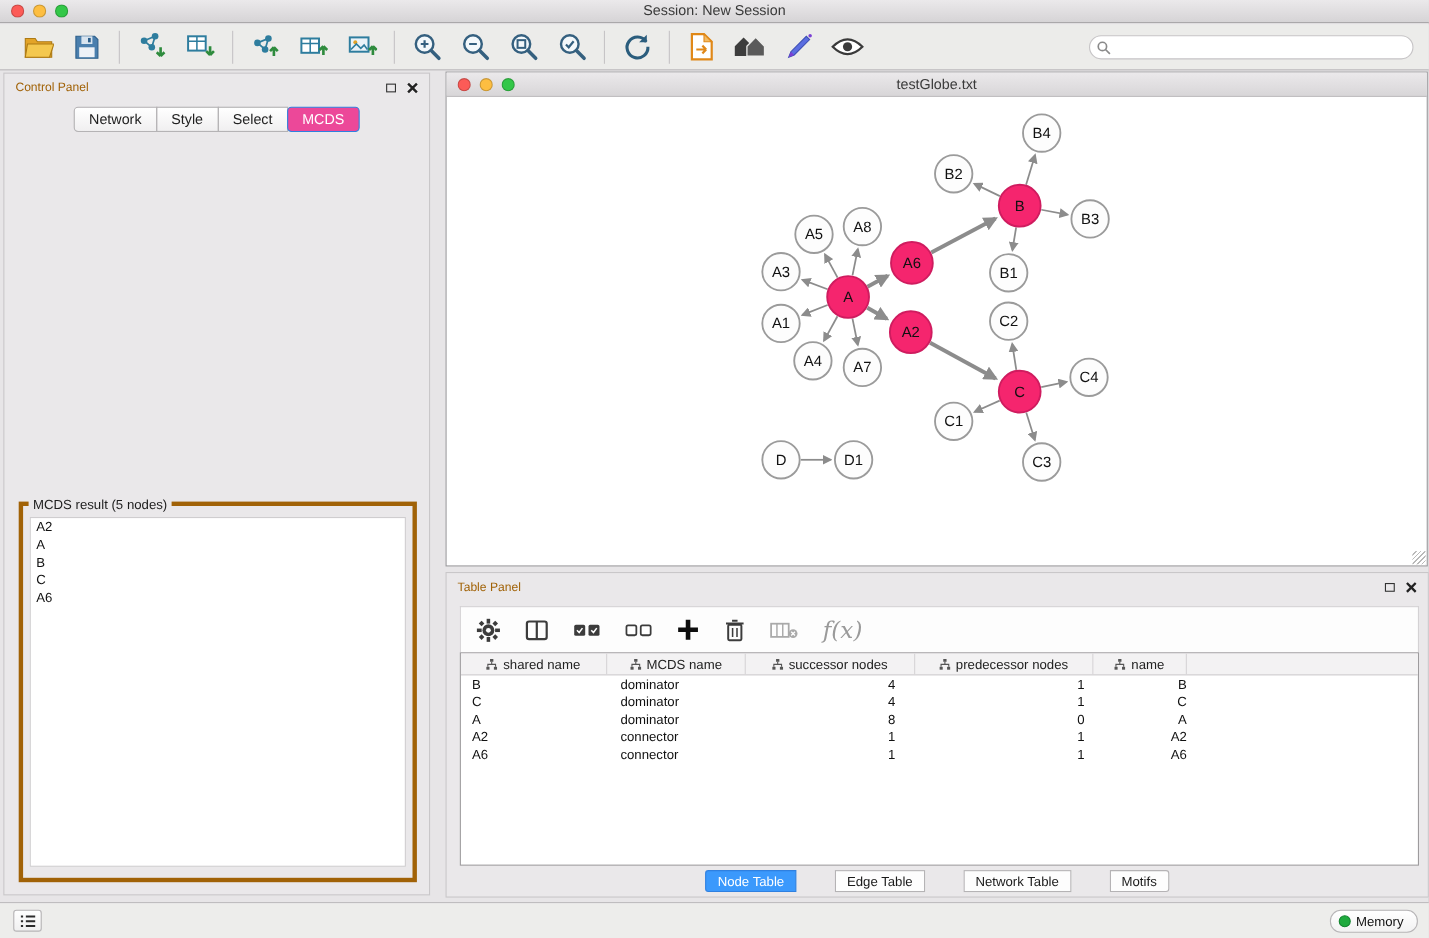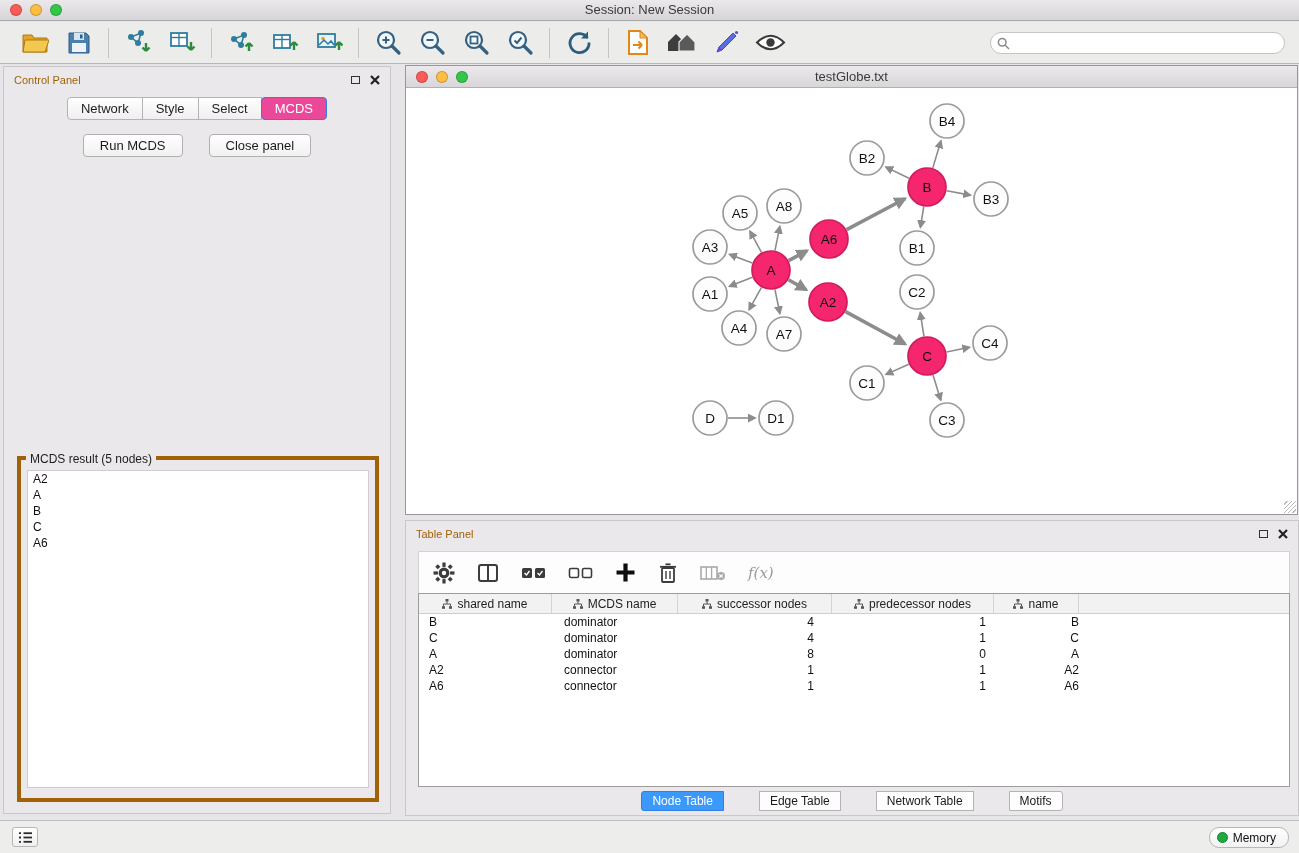--- a/index.html
+++ b/index.html
@@ -63,21 +63,21 @@
   .nw-title { text-align:center; line-height:22px; font-size:13px; color:#3a3a3a; }
   .net-canvas { position:absolute; left:0; top:23px; }
   .resize-grip { position:absolute; right:1px; bottom:1px; width:12px; height:12px;
     background:repeating-linear-gradient(135deg, transparent 0 2px, #b9b9b9 2px 3px); }
 
   
   .table-panel { position:absolute; left:405px; top:520px; width:894px; height:296px; background:#eae8ea; border:1px solid #c9c7c9; }
   .tp-toolbar { position:absolute; left:12px; top:30px; right:8px; height:42px; background:#fdfdfd;
     border:1px solid #d4d2d4; border-bottom:none; display:flex; align-items:center; gap:22px; padding:0 14px; }
   .tp-btn { display:flex; align-items:center; justify-content:center; cursor:pointer; }
-  .fx-label { font-size:15px; color:#9a9a9a; font-family:"DejaVu Serif", serif; font-style:italic; }
+  .fx-label { font-size:21px; color:#9a9a9a; font-family:"DejaVu Serif", serif; font-style:italic; }
 
   .tbl { position:absolute; left:12px; top:72px; right:8px; height:194px; background:#fff; border:1px solid #9d9b9d; overflow:hidden; }
   .thead { display:flex; height:20px; background:#f3f2f3; border-bottom:1px solid #cfcdcf; }
   .th { display:flex; align-items:center; justify-content:center; gap:5px; font-size:12px; color:#222;
     border-right:1px solid #d6d4d6; cursor:pointer; }
   .tr { display:flex; height:16px; align-items:center; cursor:default; }
   .td { font-size:12px; color:#111; overflow:hidden; white-space:nowrap; }
   .col0 { width:133px; } .col1 { width:126px; } .col2 { width:154px; } .col3 { width:162px; } .col4 { width:85px;text-align:right; } .col5 { flex:1; }
   .td.col0 { padding-left:10px; } .td.col1 { padding-left:12px; }
   .td.col2 { text-align:right; padding-right:18px; } .td.col3 { text-align:right; padding-right:8px; }
@@ -267,24 +267,20 @@
             </svg>
         </span>
       </span>
     </div>
     <div class="cp-tabs">
         <div class="cp-tab">Network</div>
         <div class="cp-tab">Style</div>
         <div class="cp-tab">Select</div>
         <div class="cp-tab active">MCDS</div>
       </div>
-    <div class="btn-row">
-      <button class="btn">Run MCDS</button>
-      <button class="btn">Close panel</button>
-    </div>
     <div class="groupbox">
       <span class="legend">MCDS result (5 nodes)</span>
       <div class="result-list">
           <div class="result-item">A2</div>
           <div class="result-item">A</div>
           <div class="result-item">B</div>
           <div class="result-item">C</div>
           <div class="result-item">A6</div>
         </div>
     </div>

